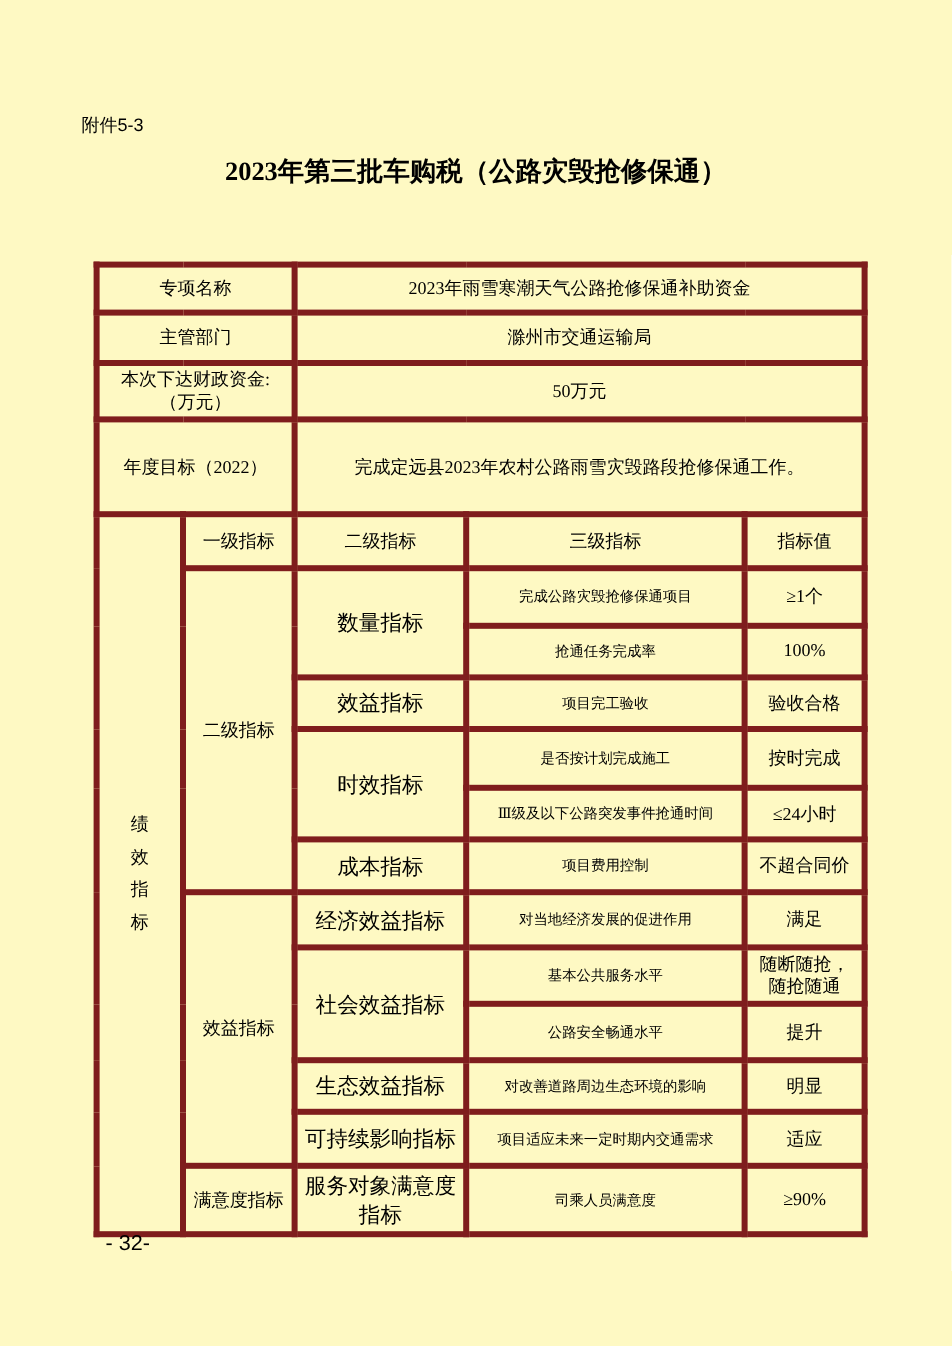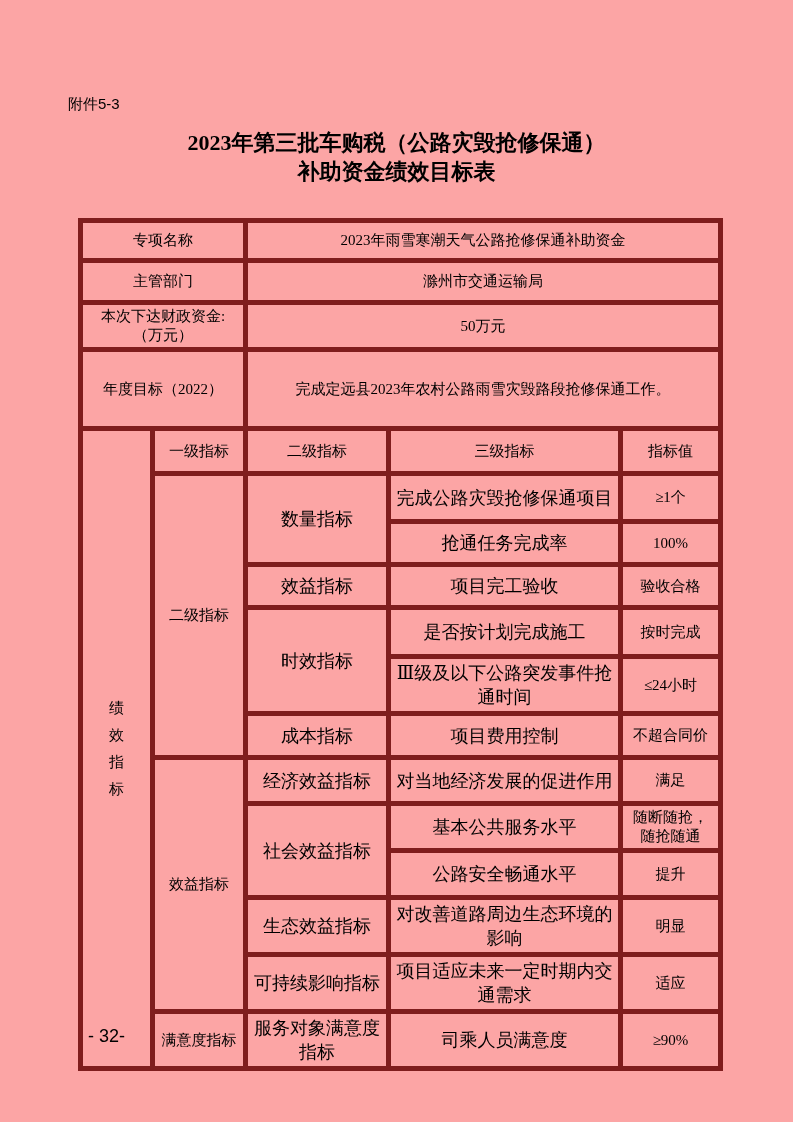--- a/index.html
+++ b/index.html
@@ -4,21 +4,21 @@
 <style>
   html, body {
     margin: 0;
     padding: 0;
     background: #ffffff;
   }
   .page {
     position: relative;
     width: 793px;
     height: 1122px;
-    background: #fca5a5;
+    background: #fef9c3;
     color: #000;
     font-family: "Liberation Serif", "DejaVu Serif", serif;
     overflow: hidden;
   }
   .attachment-label {
     position: absolute;
     left: 68px;
     top: 95px;
     font-family: "Liberation Sans", "DejaVu Sans", sans-serif;
     font-size: 15px;
@@ -57,21 +57,21 @@
   }
   td.lab { }
   td.val { }
   td.left {
     text-align: left;
     padding-left: 6px;
   }
   td.l3 {
     text-align: left;
     padding-left: 6px;
-    font-size: 18px;
+    font-size: 12px;
   }
   td.l2 {
     font-size: 18px;
   }
   .vertical-label {
     width: 1em;
     margin: 4px auto;
     word-break: break-all;
     line-height: 27px;
     font-size: 15px;
@@ -87,21 +87,20 @@
 </style>
 </head>
 <body>
 
 <div class="page">
 
   <div class="attachment-label">附件5-3</div>
 
   <div class="doc-title">
     <div>2023年第三批车购税（公路灾毁抢修保通）</div>
-    <div>补助资金绩效目标表</div>
   </div>
 
   <table class="main">
     <colgroup>
       <col style="width:72px">
       <col style="width:93px">
       <col style="width:143px">
       <col style="width:232px">
       <col style="width:100px">
     </colgroup>

